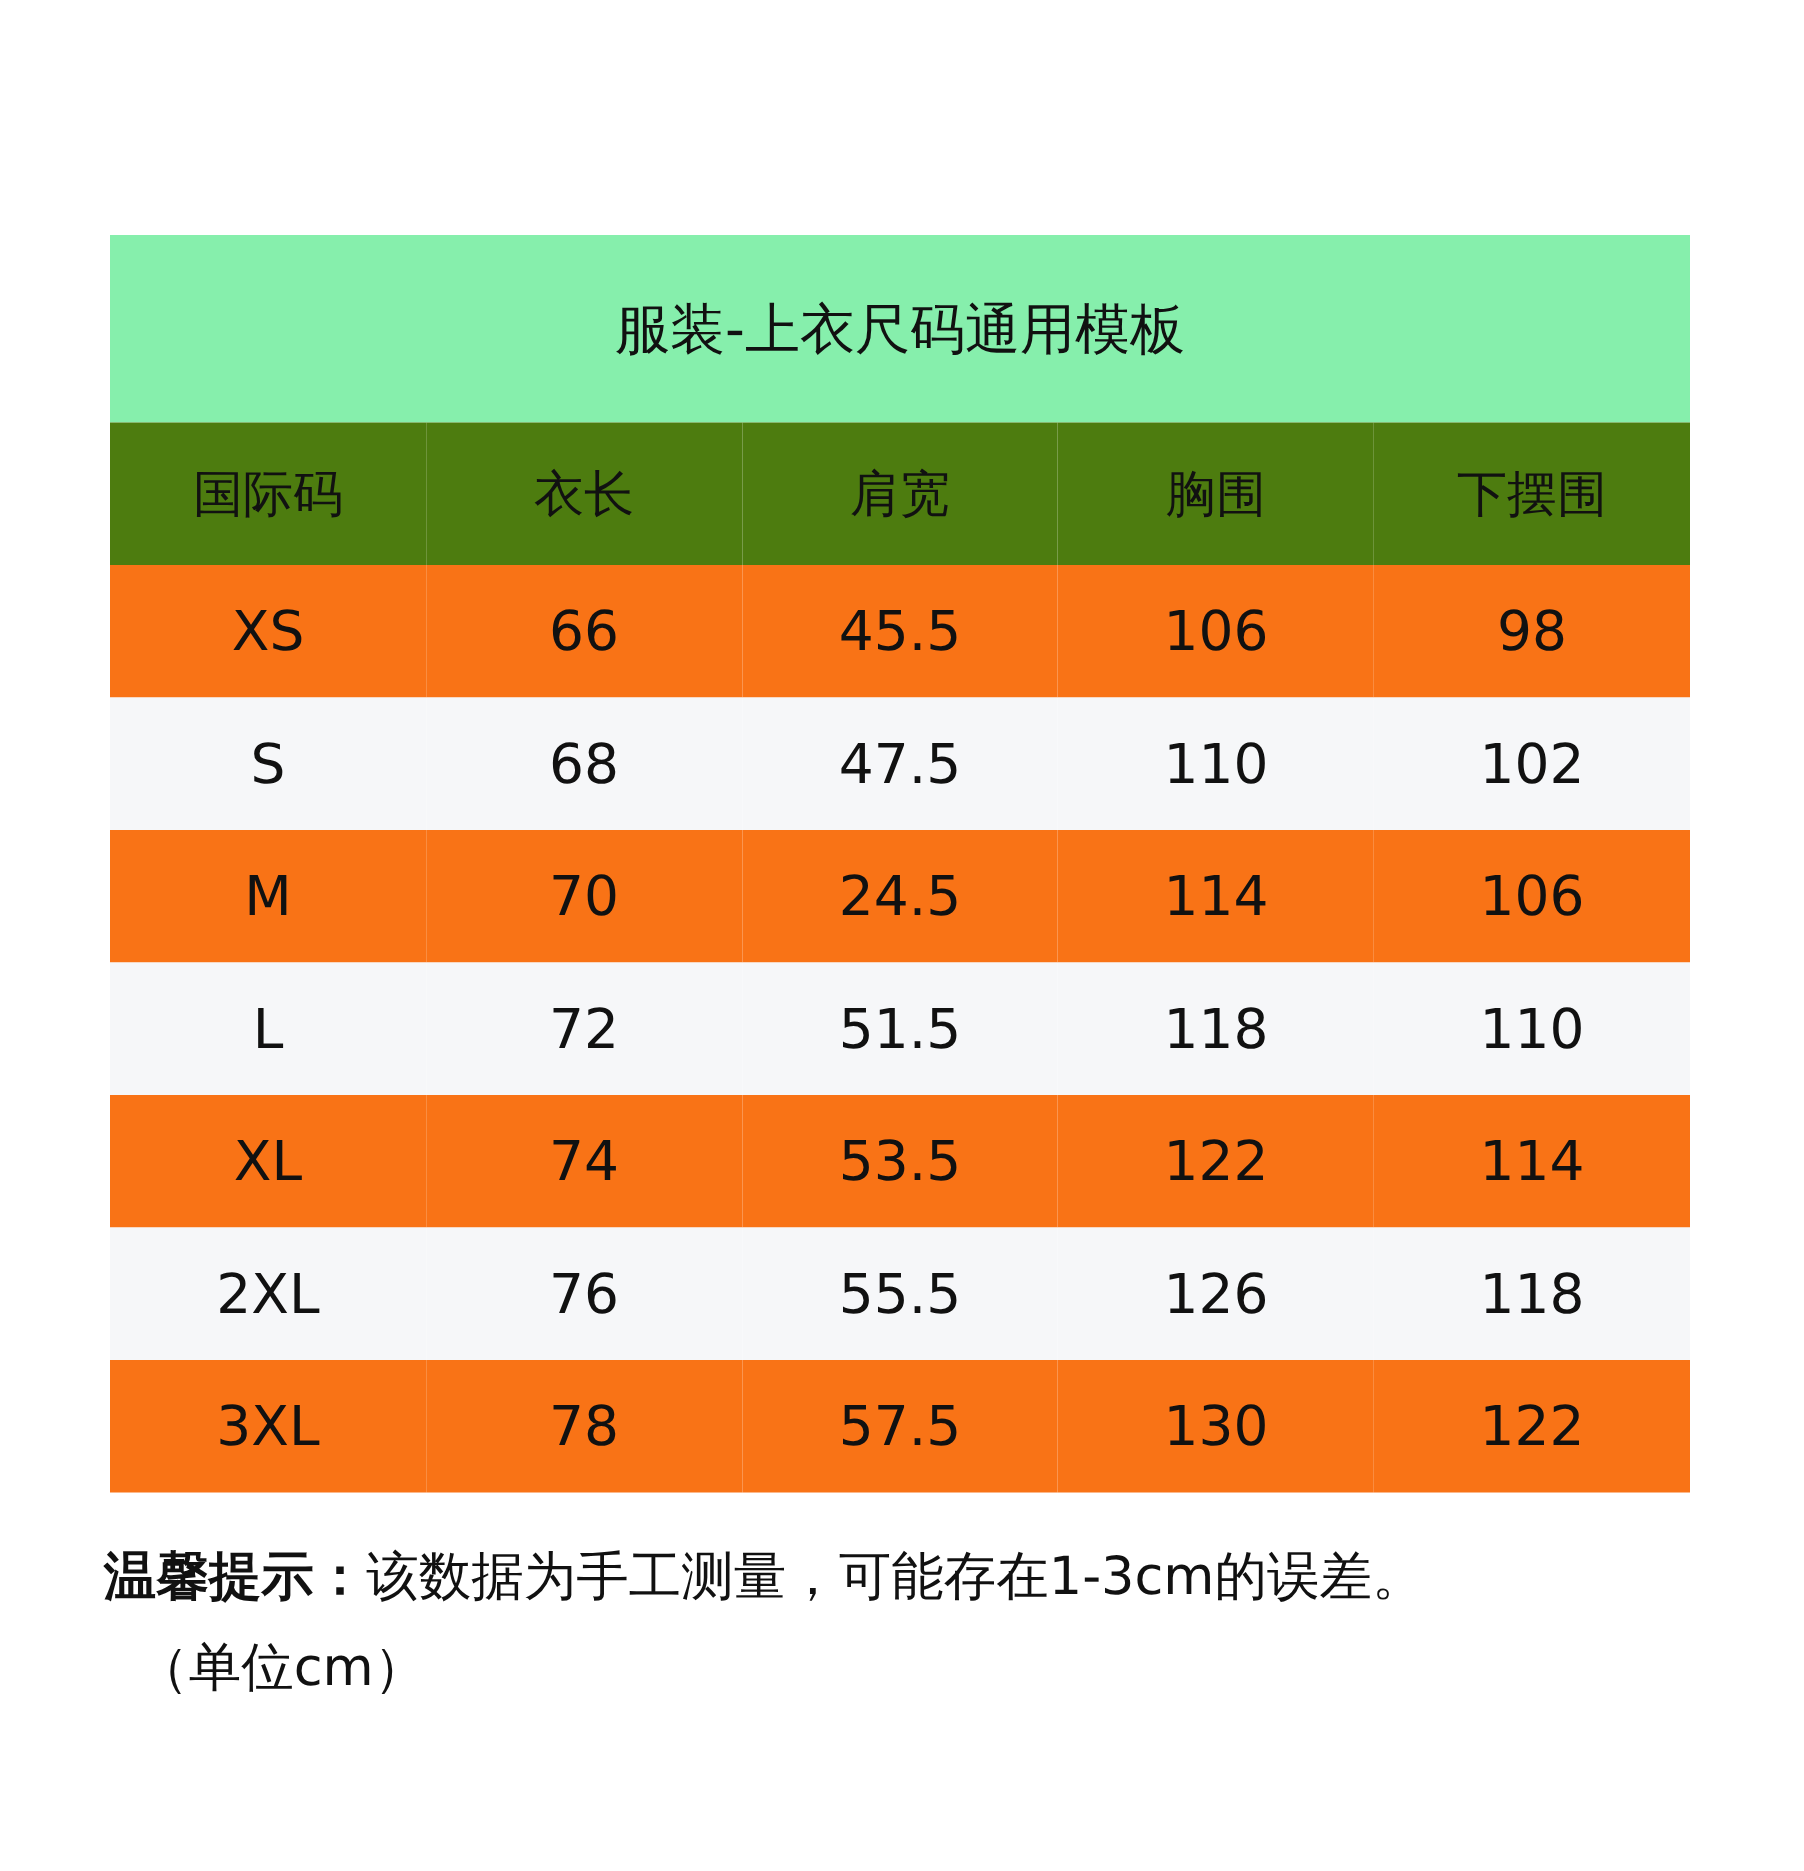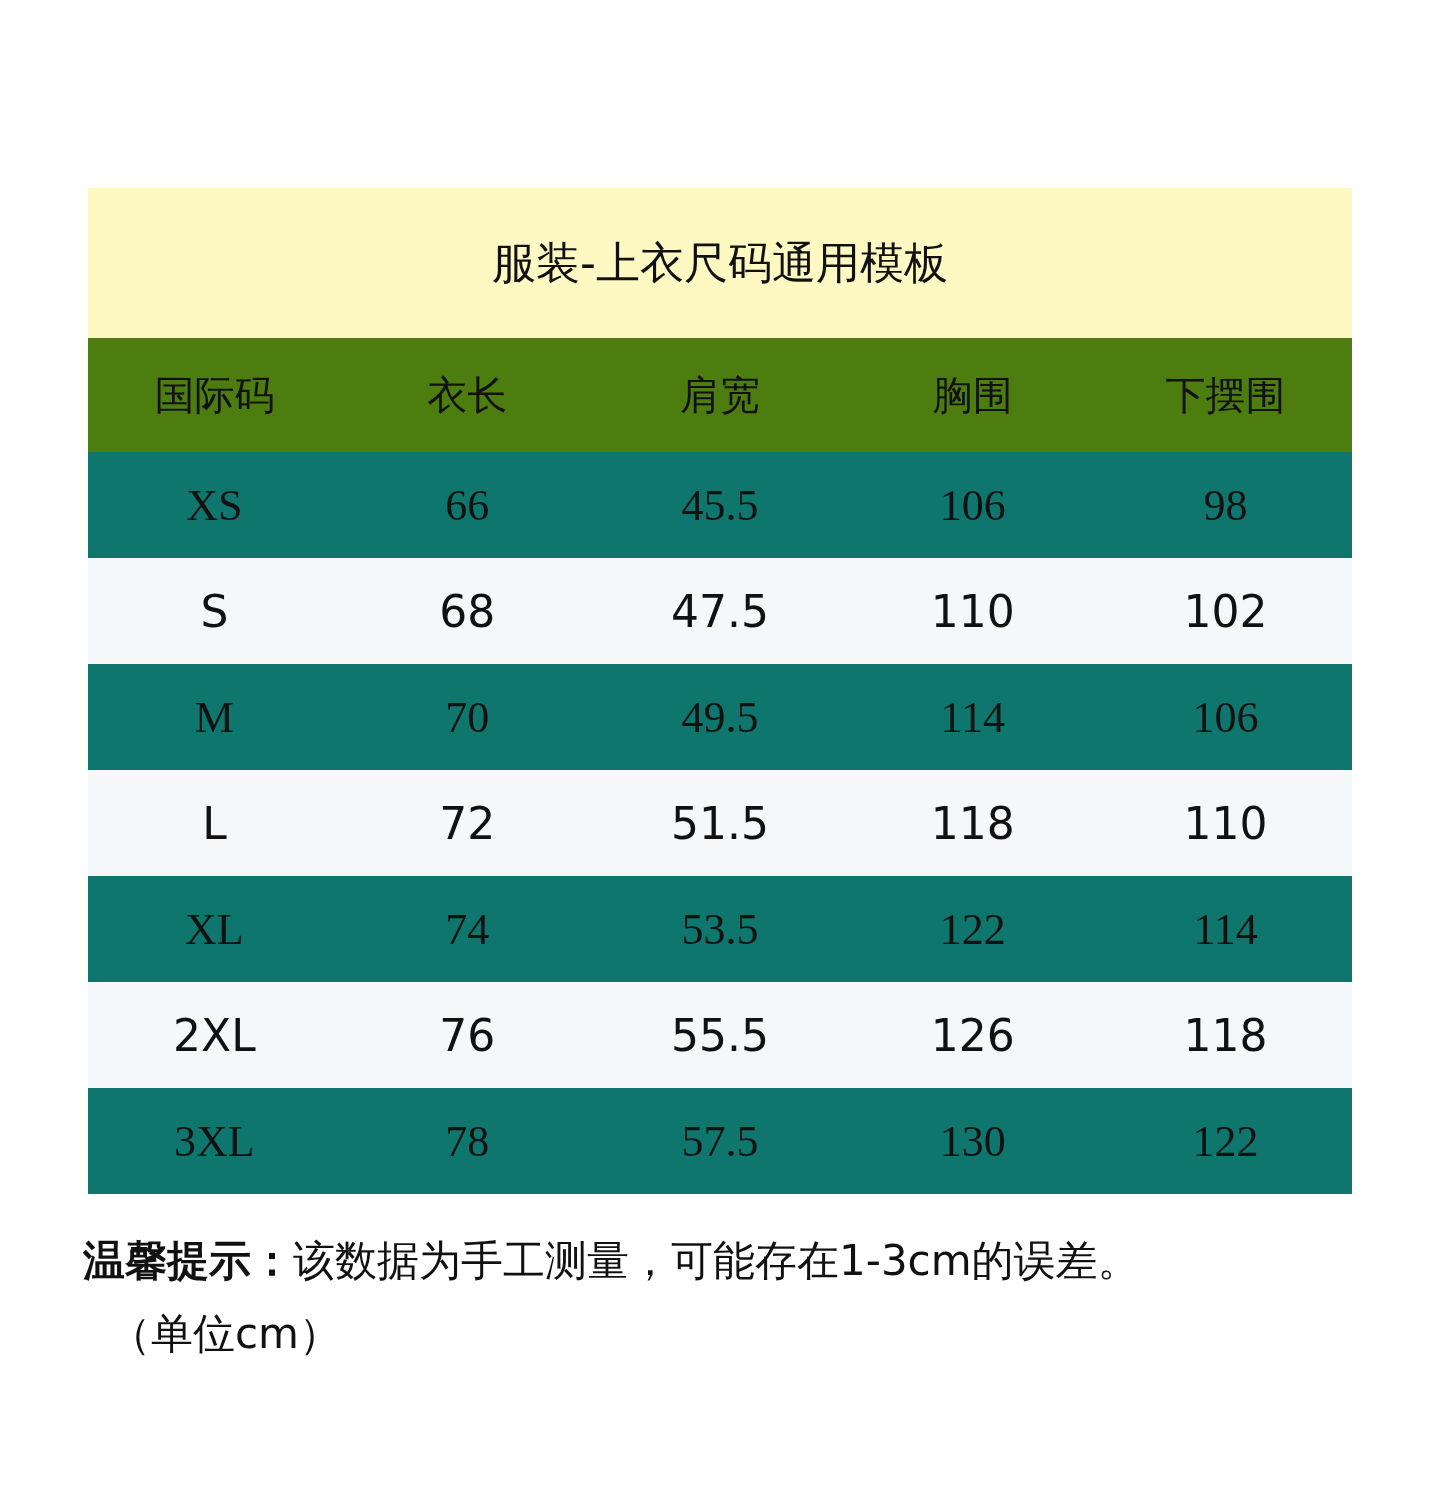--- a/index.html
+++ b/index.html
@@ -91,40 +91,40 @@
     width: 100%;
     border-collapse: collapse;
     table-layout: fixed;
   }
   .sizetable td, .sizetable th {
     text-align: center;
     vertical-align: middle;
     font-weight: 400;
   }
   .title-row td {
-    background: #fef9c3;
+    background: #86efac;
     height: 148px;
     font-size: 44px;
     color: #111111;
     font-family: "DejaVu Sans", sans-serif;
   }
   .head-row td {
     background: #4d7c0f;
     height: 112px;
     font-size: 40px;
     color: #111111;
     font-family: "DejaVu Sans", sans-serif;
   }
   .data-row td {
     height: 104px;
     font-size: 44px;
     color: #111111;
     font-family: "DejaVu Sans", sans-serif;
   }
-  .data-row.odd td { background: #0f766e; font-family: Liberation Serif, serif; }
+  .data-row.odd td { background: #f97316; }
   .data-row.even td { background: #f6f7f9; }
 
   
   .note {
     position: absolute;
     left: 83px;
     top: 1228px;
     width: 1300px;
     font-size: 42px;
     line-height: 1.55;
@@ -170,21 +170,21 @@
         <tr class="data-row even">
           <td>S</td>
           <td>68</td>
           <td>47.5</td>
           <td>110</td>
           <td>102</td>
         </tr>
         <tr class="data-row odd">
           <td>M</td>
           <td>70</td>
-          <td>49.5</td>
+          <td>24.5</td>
           <td>114</td>
           <td>106</td>
         </tr>
         <tr class="data-row even">
           <td>L</td>
           <td>72</td>
           <td>51.5</td>
           <td>118</td>
           <td>110</td>
         </tr>

